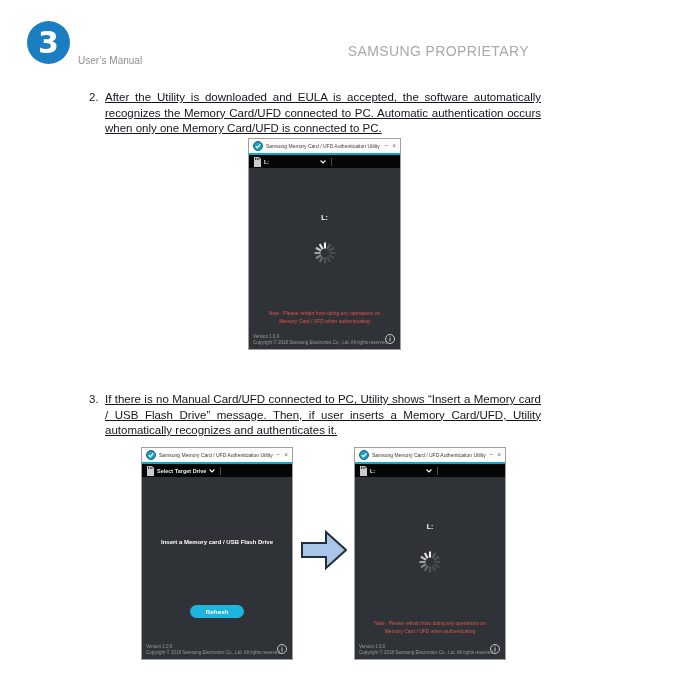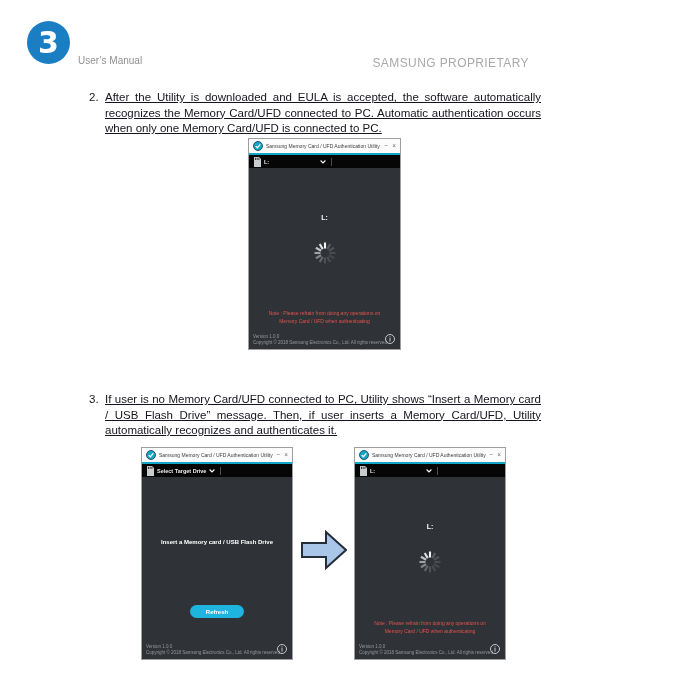--- a/index.html
+++ b/index.html
@@ -8,21 +8,21 @@
     font-family:"Liberation Sans", sans-serif;overflow:hidden;
   }
   
   .chapter-badge{
     position:absolute;left:27px;top:21px;width:43px;height:43px;border-radius:50%;
     background:var(--badge,#1b7ec3);color:#fff;font-weight:bold;font-size:30px;
     display:flex;align-items:center;justify-content:center;
     font-family:"DejaVu Sans", sans-serif;
   }
   .header-left{position:absolute;left:78px;top:55px;font-size:10px;color:#8f8f8f;}
-  .header-right{position:absolute;right:151px;top:56px;font-size:12px;color:#a9a9a9;letter-spacing:.4px;}
+  .header-right{position:absolute;right:151px;top:43px;font-size:14px;color:#a9a9a9;letter-spacing:.4px;}
 
   
   .step{position:absolute;display:flex;color:#15151f;font-size:11.5px;line-height:15.5px;}
   .step .num{width:16px;flex:none;}
   .step .text{flex:1;text-align:justify;text-decoration:underline;}
   #step2{left:89px;top:90px;width:452px;}
   #step3{left:89px;top:392px;width:452px;}
 
   
   .app-window{
@@ -156,21 +156,21 @@
       <svg width="6" height="6" viewBox="0 0 6 6">
           <rect x="2.5" y="0.4" width="1" height="1" fill="#c7c7c7"></rect>
           <rect x="2.5" y="2" width="1" height="3.6" fill="#c7c7c7"></rect>
         </svg>
     </div>
   </div>
 </div>
 
 <div class="step" id="step3">
   <span class="num">3.</span>
-  <span class="text">If user is no Memory Card/UFD connected to PC, Utility shows “Insert a Memory card / USB Flash Drive” message. Then, if user inserts a Memory Card/UFD, Utility automatically recognizes and authenticates it.</span>
+  <span class="text">If there is no Manual Card/UFD connected to PC, Utility shows “Insert a Memory card / USB Flash Drive” message. Then, if user inserts a Memory Card/UFD, Utility automatically recognizes and authenticates it.</span>
 </div>
 
 <div class="app-window" id="window-empty">
   <div class="titlebar">
     <svg class="app-icon" viewBox="0 0 12 12">
       <circle cx="6" cy="6" r="5.4" stroke="#223a52" stroke-width="1"></circle>
       <path d="M3.3 6.2 L5.2 8.1 L8.8 4.1" stroke="#fff" stroke-width="1.5" fill="none"></path>
     </svg>
     <span class="title-text">Samsung Memory Card / UFD Authentication Utility</span>
     <span class="win-controls">

